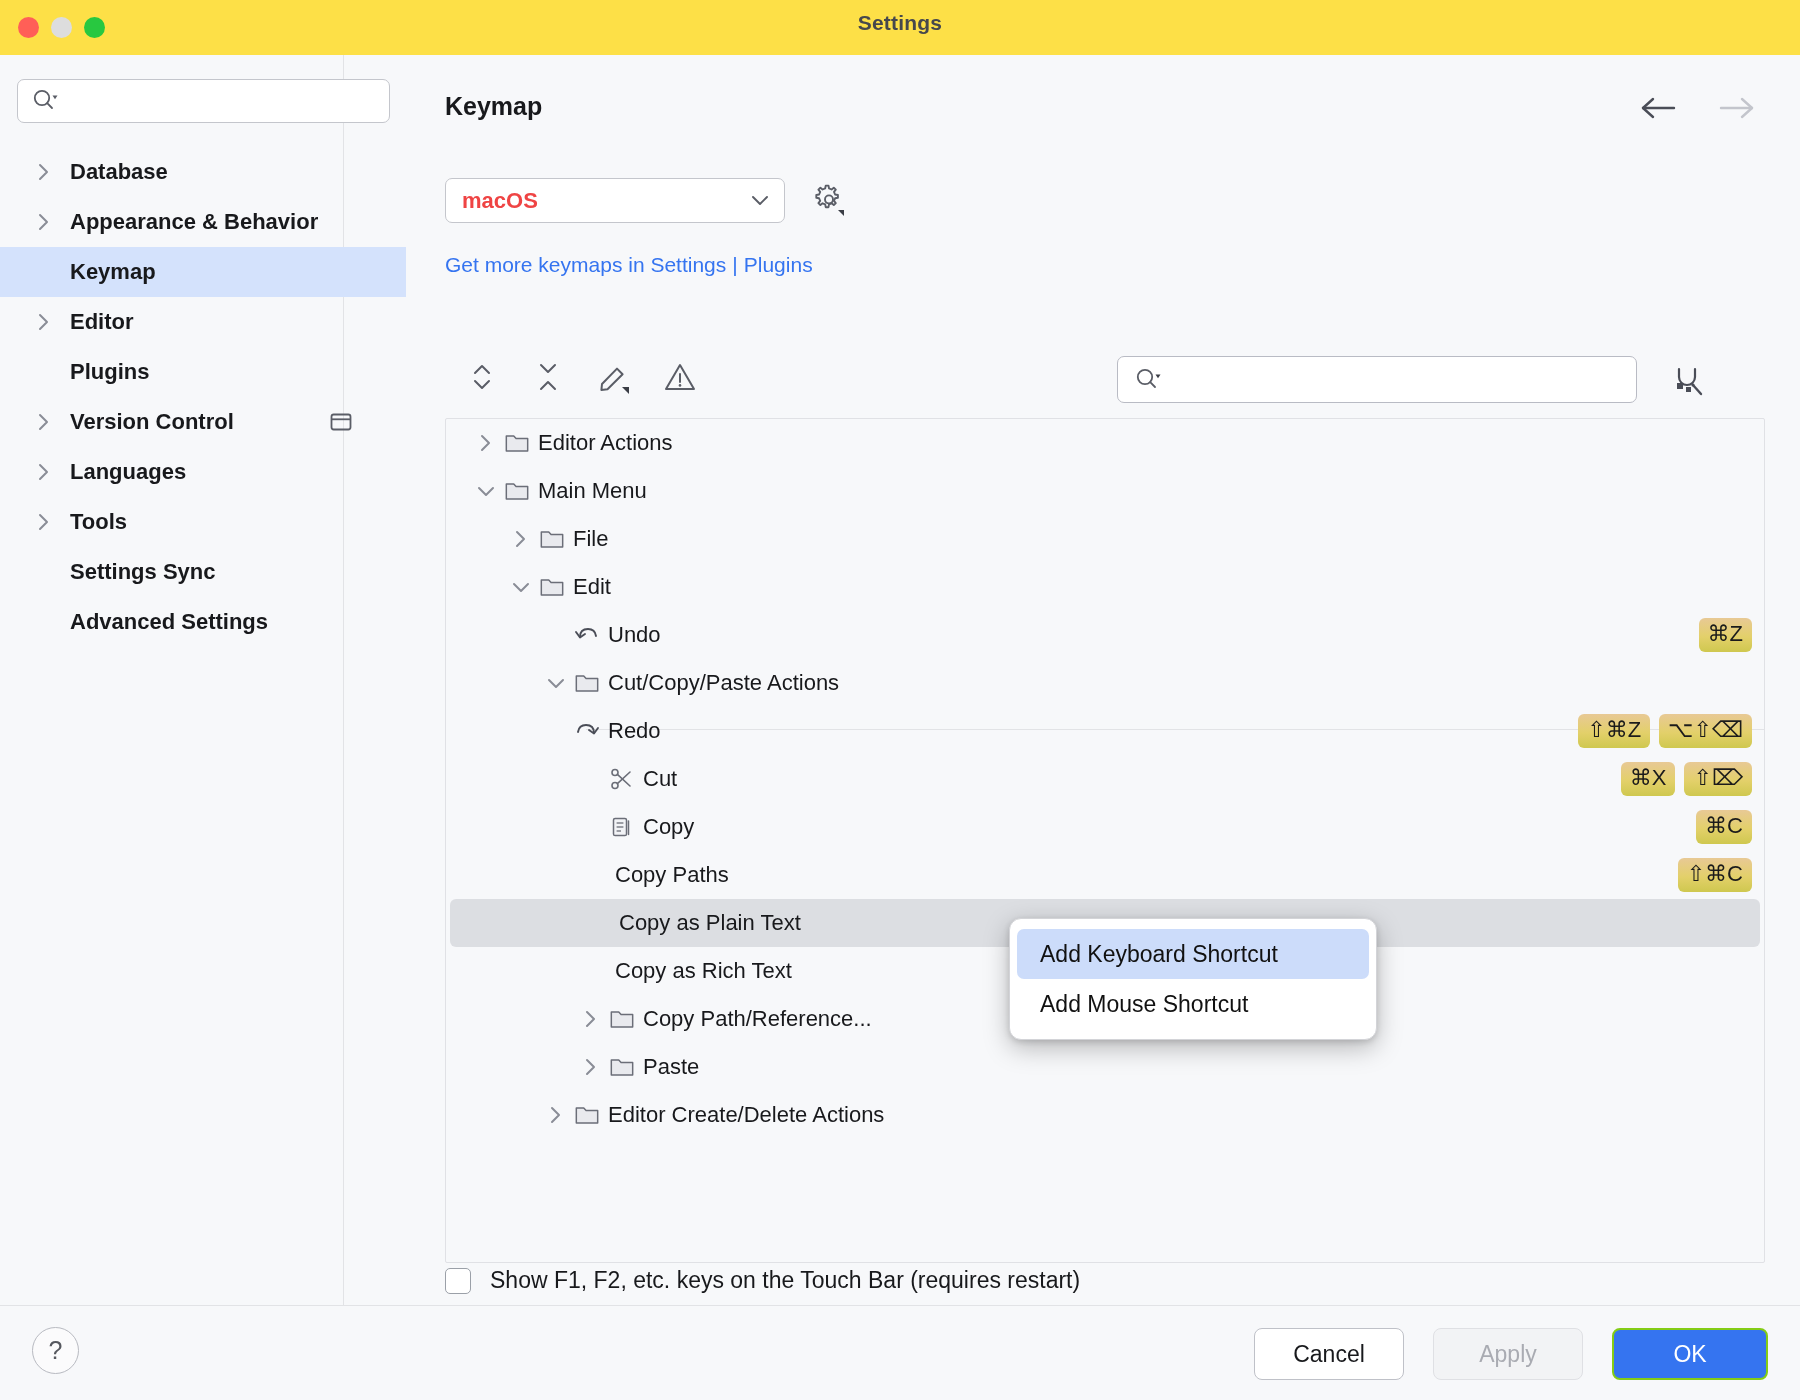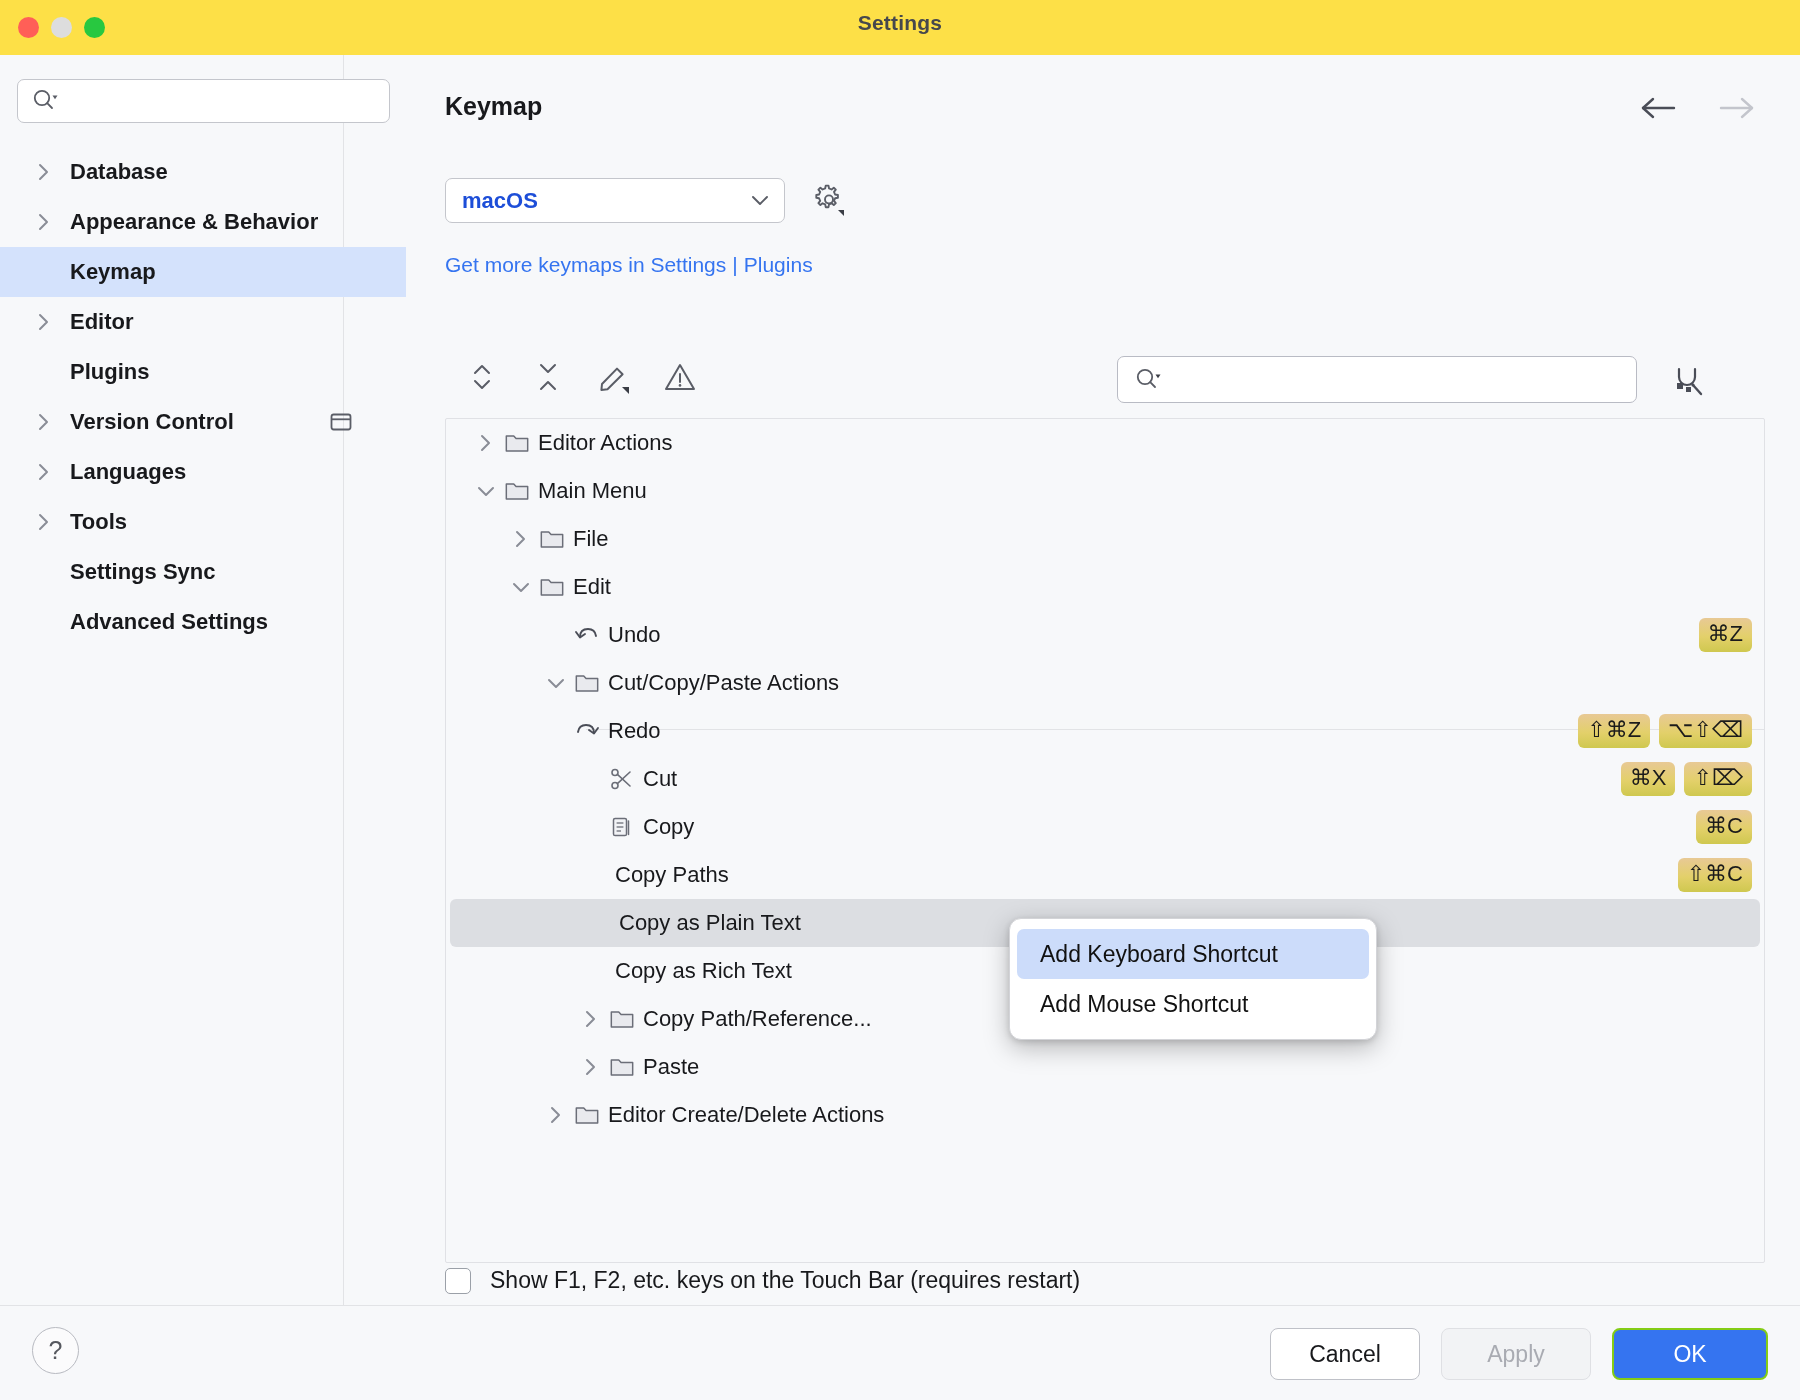--- a/index.html
+++ b/index.html
@@ -54,21 +54,21 @@
 
   
   .main { position: absolute; top: 55px; left: 407px; width: 1393px; height: 1250px; background: #f7f8fa; }
   .page-title { position: absolute; top: 37px; left: 38px; font-size: 25px; font-weight: bold; color: #18191c; }
   .navarrows { position: absolute; top: 40px; right: 43px; display: flex; gap: 35px; align-items: center; }
 
   .keymap-select {
     position: absolute; top: 123px; left: 38px; width: 340px; height: 45px;
     background: #fff; border: 1px solid #c4c6cc; border-radius: 7px;
     display: flex; align-items: center; padding: 0 12px 0 16px;
-    font-size: 22px; font-weight: bold; color: #1d4ed8;
+    font-size: 22px; font-weight: bold; color: #ef4444;
     justify-content: space-between;
   }
   .gear-btn { position: absolute; top: 128px; left: 403px; width: 38px; height: 38px;
     display: flex; align-items: center; justify-content: center; }
   .plug-links { position: absolute; top: 198px; left: 38px; font-size: 21px; color: #3574f0; }
   .plug-links span { color: #3574f0; }
   .plug-sep { color: #8b8d94; margin: 0 6px; }
 
   
   .tree-toolbar { position: absolute; top: 297px; left: 38px; width: 1320px; height: 58px; }
@@ -123,21 +123,21 @@
   .footer {
     position: absolute; top: 1305px; left: 0; width: 1800px; height: 95px;
     background: #f7f8fa; border-top: 1px solid #e2e3e6;
   }
   .helpbtn {
     position: absolute; top: 21px; left: 32px; width: 47px; height: 47px;
     border-radius: 50%; border: 1px solid #b8bac1; background: #fbfbfc;
     display: flex; align-items: center; justify-content: center;
     font-size: 25px; color: #56585f;
   }
-  .btns { position: absolute; top: 22px; right: 32px; display: flex; gap: 21px; }
+  .btns { position: absolute; top: 22px; right: 32px; display: flex; gap: 29px; }
   .btn {
     height: 52px; min-width: 150px; border-radius: 8px; font-size: 23px;
     display: flex; align-items: center; justify-content: center;
   }
   .btn.cancel { background: #fff; border: 1px solid #bfc1c8; color: #18191c; }
   .btn.apply { background: #f2f3f5; border: 1px solid #dfe0e4; color: #a9abb2; }
   .btn.ok { background: #3574f0; color: #ffffff; border: 2px solid #84cc16; min-width: 156px; }
 </style>
 </head>
 <body>

